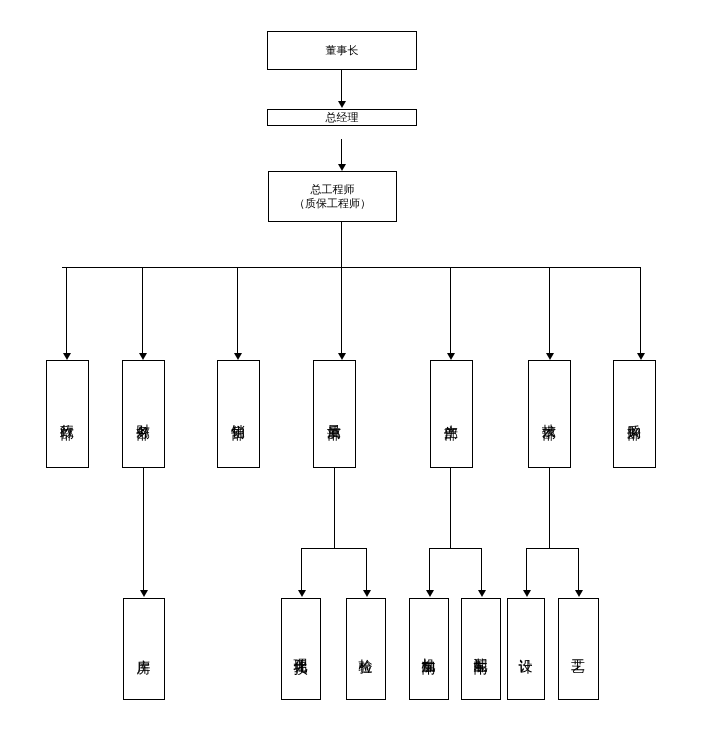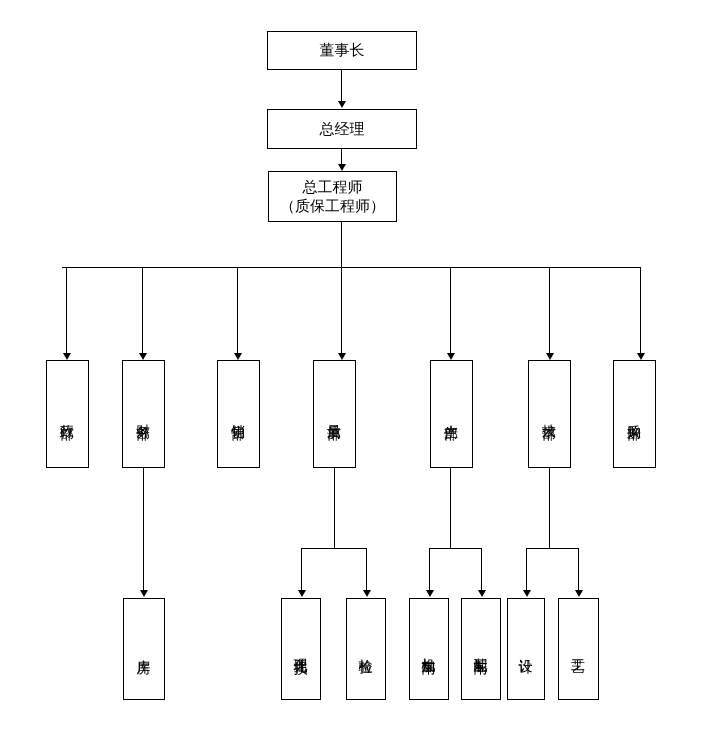--- a/index.html
+++ b/index.html
@@ -27,21 +27,21 @@
     color:#000000;
     line-height:1.25;
     z-index:3;
   }
   .node .label{
     display:block;
     white-space:pre-line;
   }
   
   .node.h{
-    font-size:15px;
+    font-size:11px;
   }
   
   .node.v{
     writing-mode:vertical-rl;
     text-orientation:upright;
     font-size:14px;
     letter-spacing:1px;
   }
   .node.v .label{
     writing-mode:vertical-rl;
@@ -79,21 +79,21 @@
 
 <div id="chart">
 
   <div class="node h" style="left:267px;top:31px;width:150px;height:39px;">
     <span class="label">董事长</span>
   </div>
 
   <div class="vline" style="left:341px;top:70px;height:31px;"></div>
   <div class="arrow" style="left:338px;top:101px;"></div>
 
-  <div class="node h" style="left:267px;top:109px;width:150px;height:40px;">
+  <div class="node h" style="left:267px;top:109px;width:150px;height:17px;">
     <span class="label">总经理</span>
   </div>
 
   <div class="vline" style="left:341px;top:139px;height:25px;"></div>
   <div class="arrow" style="left:338px;top:164px;"></div>
 
   <div class="node h" style="left:268px;top:171px;width:129px;height:51px;">
     <span class="label">总工程师
 （质保工程师）</span>
   </div>

